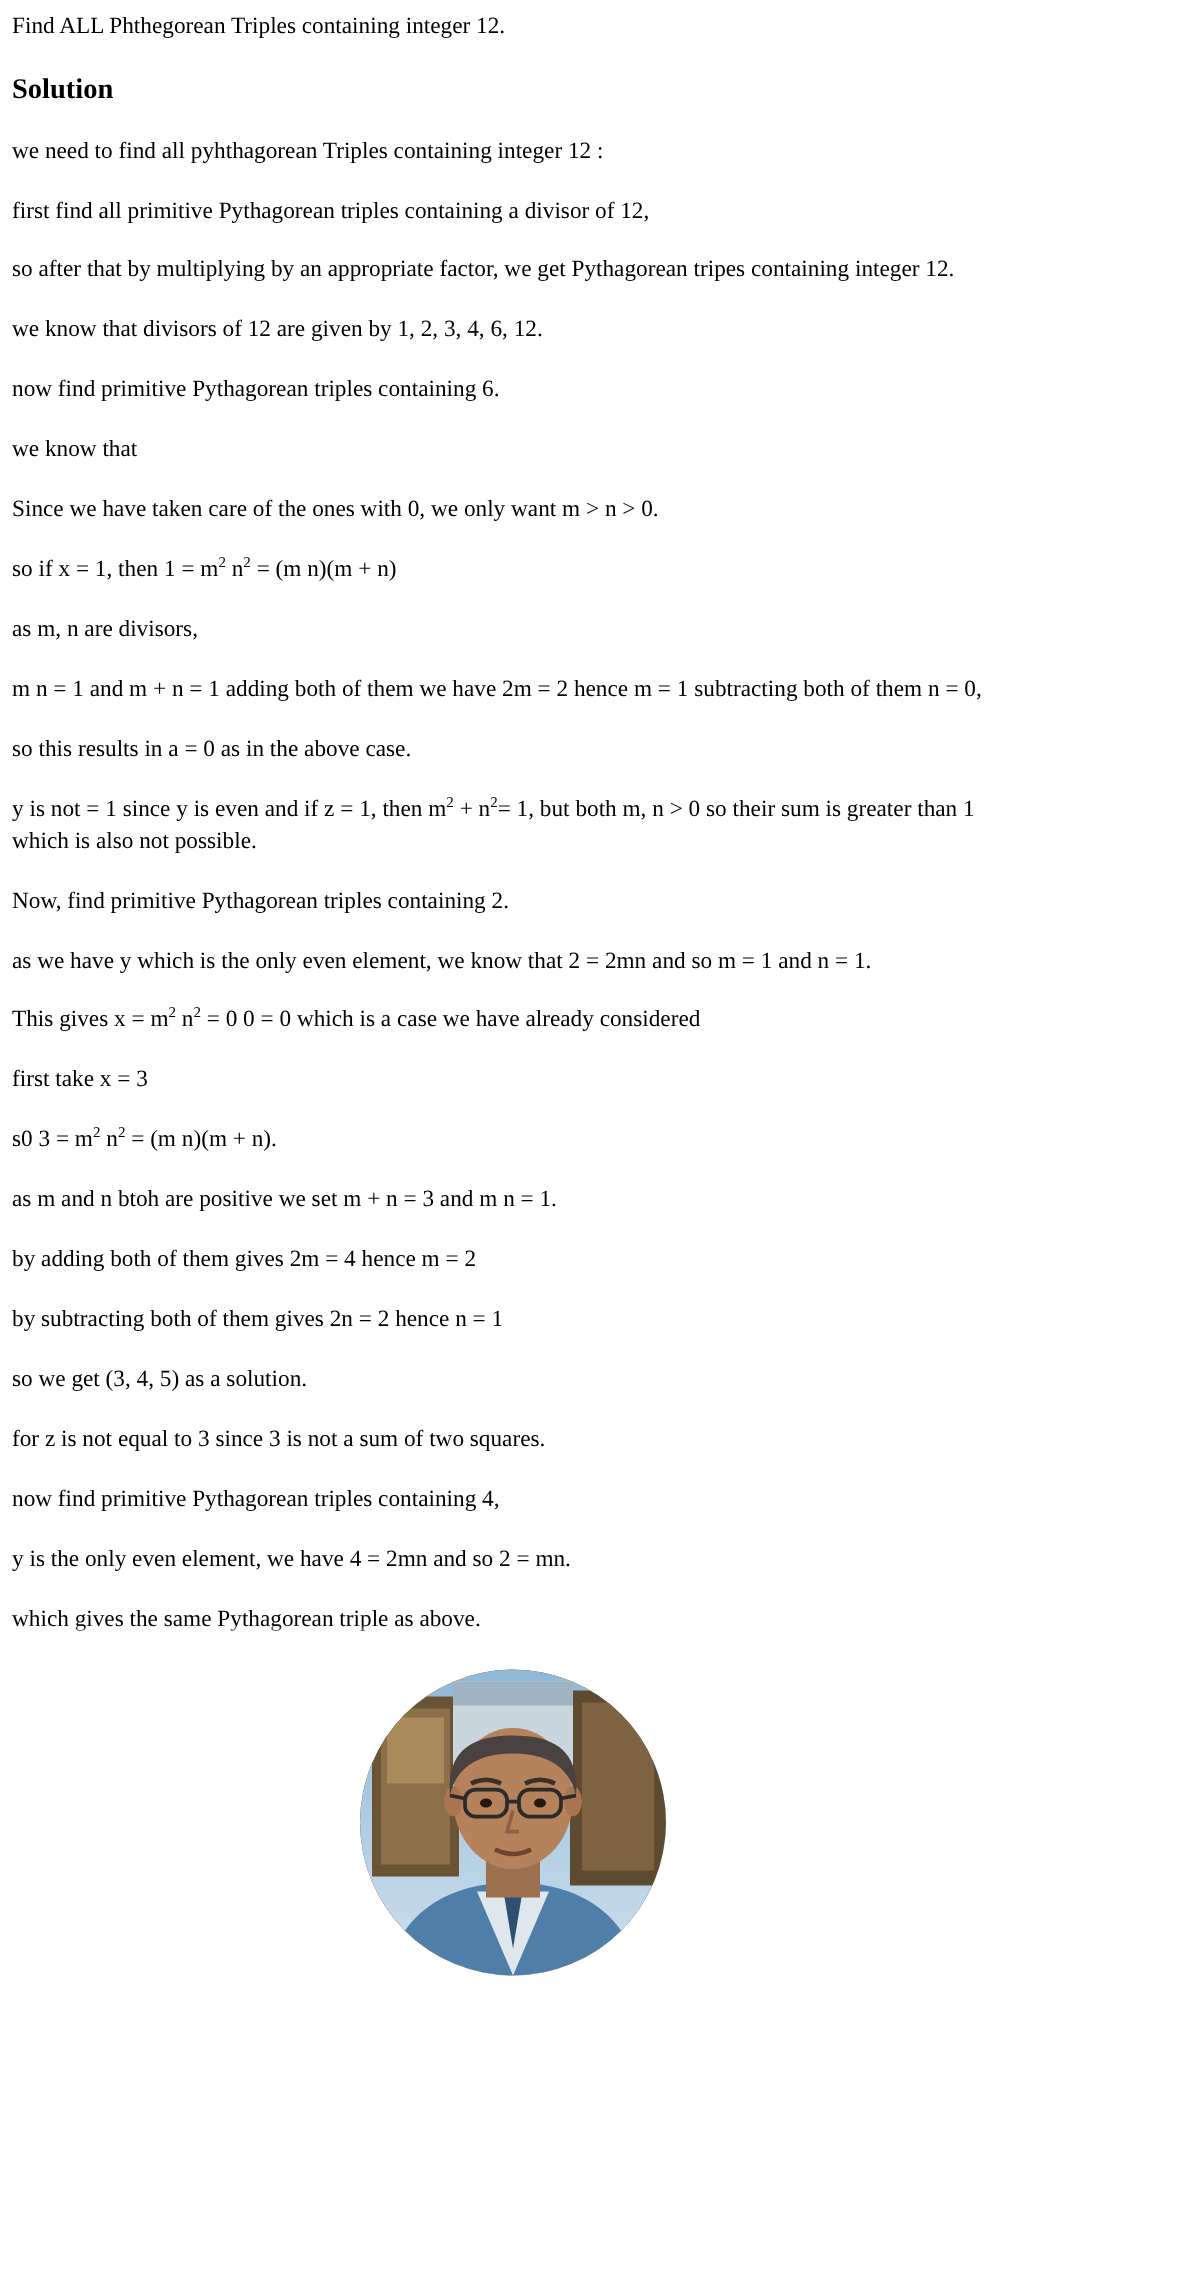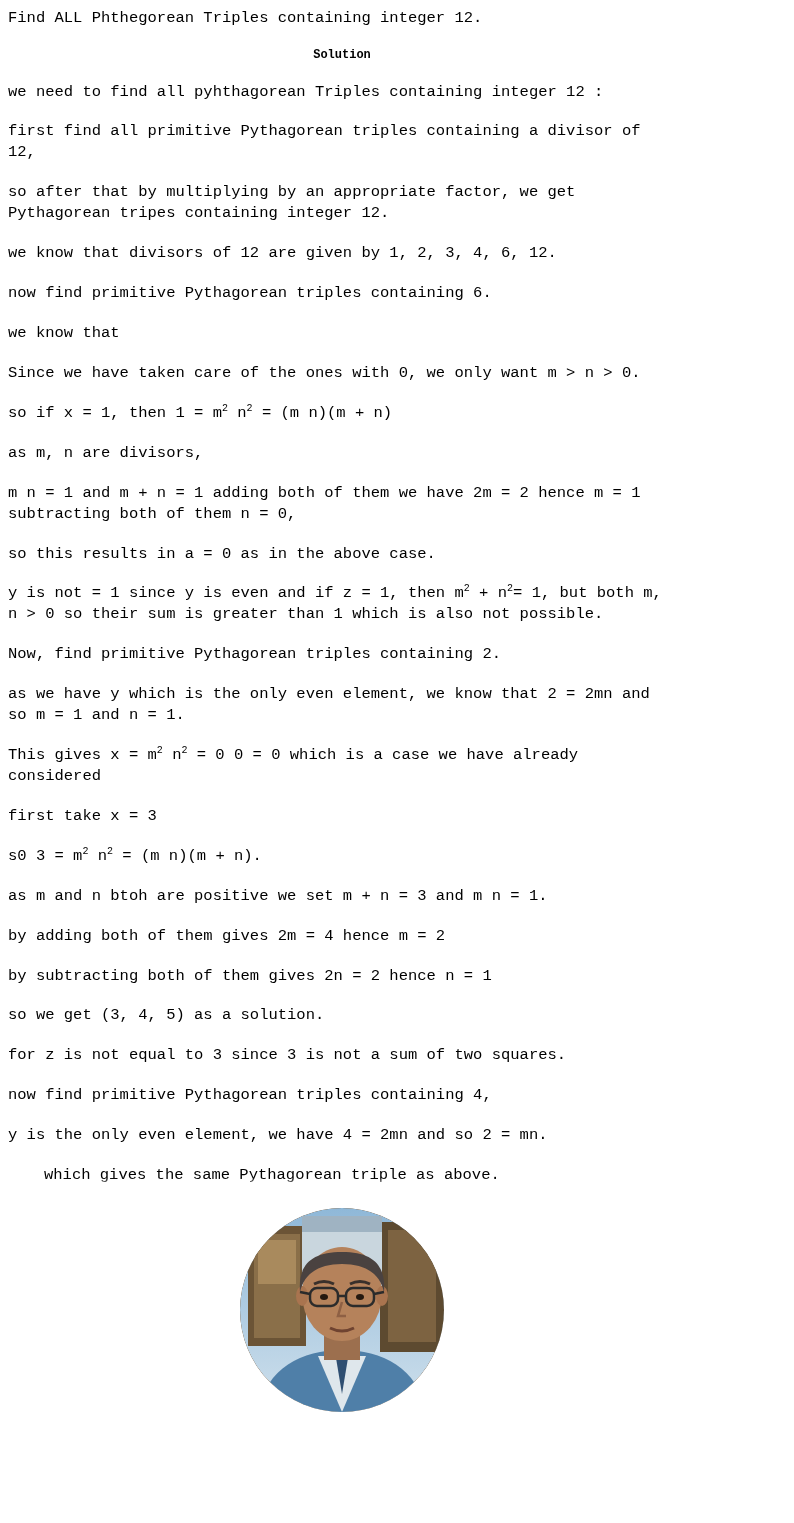--- a/index.html
+++ b/index.html
@@ -10,42 +10,39 @@
   body {
     width: 794px;
     min-height: 1523px;
     font-family: "Liberation Serif", serif;
     color: #000000;
   }
   .page {
     width: 684px;
     box-sizing: border-box;
     padding: 8px 8px 0 8px;
-    font-family: Liberation Mono, monospace;
   }
   .line {
     font-size: 15.5px;
     line-height: 1.35;
     margin: 0 0 19px 0;
   }
   .heading {
-    font-size: 12px;
+    font-size: 19px;
     font-weight: bold;
     margin: 0 0 18px 0;
     line-height: 1.3;
-    text-align: center;
   }
   sup {
     font-size: 10px;
     vertical-align: super;
     line-height: 0;
   }
   .fade-line {
     position: relative;
-    margin-left: 36px;
   }
   .fade-mask {
     position: absolute;
     left: 0;
     right: 0;
     bottom: -2px;
     height: 10px;
     background: linear-gradient(to bottom, rgba(255,255,255,0), rgba(255,255,255,1));
   }
   .avatar-wrap {

